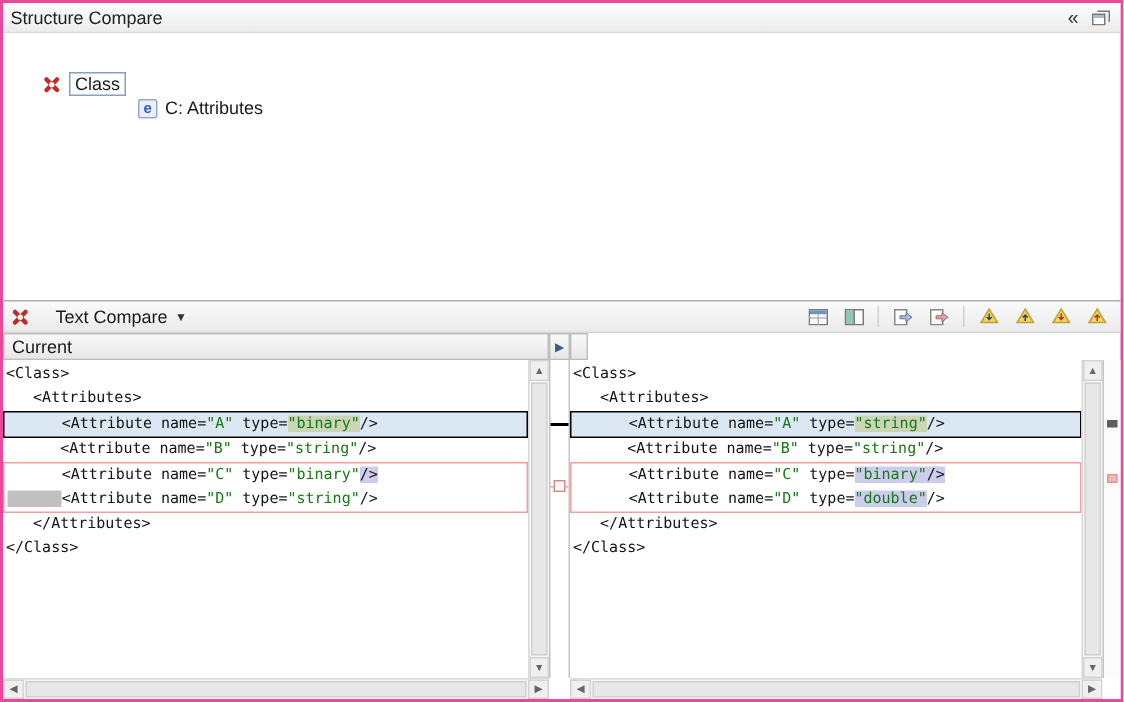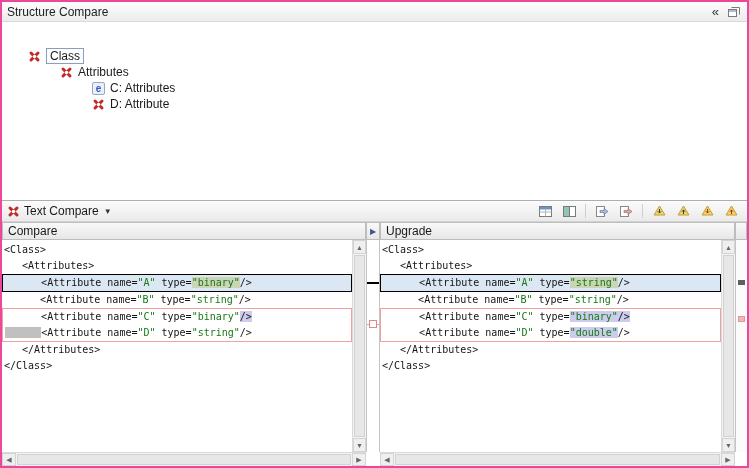--- a/index.html
+++ b/index.html
@@ -13,21 +13,21 @@
 .hdr-actions{margin-left:auto;display:flex;align-items:center;gap:5px}
 .hdr-btn{background:none;border:none;padding:0 2px;cursor:default;font-size:13px;line-height:1;color:#333;display:flex;align-items:center;font-family:inherit}
 .sc-tree{height:178px;flex:none;background:#fff;padding-top:26px;overflow:hidden}
 .tree-row{height:16px;display:flex;align-items:center;gap:5px}
 .tree-label{white-space:nowrap}
 .tree-label.focused{border:1px solid #8ba0b8;background:#fbfdff;padding:0 3px}
 .icon{display:inline-flex;align-items:center;justify-content:center;flex:none}
 .e-icon{width:13px;height:13px;border:1px solid #96a8c8;background:#e9f0fb;color:#2d5bb8;font-weight:bold;font-size:10px;border-radius:2px;display:inline-flex;align-items:center;justify-content:center}
 
 
-.tc-header{height:22px;flex:none;display:flex;align-items:center;gap:4px;padding:0 5px;background:linear-gradient(#fbfbfb,#eaeaea);border-top:1px solid #aeaeae;border-bottom:1px solid #d2d2d2}
+.tc-header{height:22px;flex:none;display:flex;align-items:center;gap:17px;padding:0 5px;background:linear-gradient(#fbfbfb,#eaeaea);border-top:1px solid #aeaeae;border-bottom:1px solid #d2d2d2}
 .menu-btn{display:flex;align-items:center;gap:5px;background:none;border:none;font-size:12px;color:#1a1a1a;cursor:default;padding:0;font-family:inherit}
 .dd{font-size:8px;color:#333}
 .toolbar{margin-left:auto;display:flex;align-items:center;gap:2px}
 .tb{width:22px;height:18px;background:none;border:none;display:flex;align-items:center;justify-content:center;cursor:default;padding:0}
 .tb-sep{width:1px;height:14px;background:#cfcfcf;margin:0 3px}
 
 
 .col-headers{height:18px;flex:none;display:flex}
 .col-cell{background:linear-gradient(#f9f9f9,#e7e7e7);border:1px solid #bdbdbd;display:flex;align-items:center;padding:0 5px;overflow:hidden;white-space:nowrap}
 .cc-left{width:364px}
@@ -104,47 +104,23 @@
           <svg width="13" height="13" viewBox="0 0 13 13">
             <g stroke="#c62828" stroke-width="3" stroke-linecap="round">
               <path d="M3 3 L10 10"></path>
               <path d="M10 3 L3 10"></path>
             </g>
             <circle cx="6.5" cy="6.5" r="1.8" fill="#fff"></circle>
           </svg>
         </span>
       <span class="tree-label focused">Class</span>
     </div>
-    <div class="tree-row" style="padding-left:58px">
-      <span class="icon">
-          <svg width="13" height="13" viewBox="0 0 13 13">
-            <g stroke="#c62828" stroke-width="3" stroke-linecap="round">
-              <path d="M3 3 L10 10"></path>
-              <path d="M10 3 L3 10"></path>
-            </g>
-            <circle cx="6.5" cy="6.5" r="1.8" fill="#fff"></circle>
-          </svg>
-        </span>
-      <span class="tree-label">Attributes</span>
-    </div>
     <div class="tree-row" style="padding-left:90px">
       <span class="e-icon">e</span>
       <span class="tree-label">C: Attributes</span>
-    </div>
-    <div class="tree-row" style="padding-left:90px">
-      <span class="icon">
-          <svg width="13" height="13" viewBox="0 0 13 13">
-            <g stroke="#c62828" stroke-width="3" stroke-linecap="round">
-              <path d="M3 3 L10 10"></path>
-              <path d="M10 3 L3 10"></path>
-            </g>
-            <circle cx="6.5" cy="6.5" r="1.8" fill="#fff"></circle>
-          </svg>
-        </span>
-      <span class="tree-label">D: Attribute</span>
     </div>
   </div>
 
   <div class="tc-header">
     <span class="icon">
         <svg width="13" height="13" viewBox="0 0 13 13">
           <g stroke="#c62828" stroke-width="3" stroke-linecap="round">
             <path d="M3 3 L10 10"></path>
             <path d="M10 3 L3 10"></path>
           </g>
@@ -222,25 +198,24 @@
             <svg width="13" height="12">
               <path d="M6.5 1 L12 10 H1 Z" fill="#f4d35e" stroke="#c2a03a"></path>
               <path d="M6.5 9 v-4 M4.8 6.7 l1.7 -1.7 1.7 1.7" stroke="#b03030" fill="none"></path>
             </svg>
           </span>
         </button>
     </div>
   </div>
 
   <div class="col-headers">
-    <div class="col-cell cc-left">Compare</div>
+    <div class="col-cell cc-left">Current</div>
     <div class="col-cell cc-gutter">
         <span class="dir">▶</span>
       </div>
-    <div class="col-cell cc-right">Upgrade</div>
     <div class="col-cell cc-ov"></div>
   </div>
 
   <div class="cmp-body">
     <div class="pane pane-left">
       <div class="code"><div class="code-row"><span class="seg-t">&lt;Class&gt;</span></div><div class="code-row"><span class="seg-t">   &lt;Attributes&gt;</span></div><div class="code-row sel"><span class="seg-t">      &lt;Attribute name=</span><span class="seg-v">"A"</span><span class="seg-t"> type=</span><span class="seg-v hl-change">"binary"</span><span class="seg-t">/&gt;</span></div><div class="code-row"><span class="seg-t">      &lt;Attribute name=</span><span class="seg-v">"B"</span><span class="seg-t"> type=</span><span class="seg-v">"string"</span><span class="seg-t">/&gt;</span></div><div class="conflict-box"><div class="code-row"><span class="seg-t">      &lt;Attribute name=</span><span class="seg-v">"C"</span><span class="seg-t"> type=</span><span class="seg-v">"binary"</span><span class="seg-t hl-lav">/&gt;</span></div><div class="code-row"><span class="seg-t hl-gray">      </span><span class="seg-t">&lt;Attribute name=</span><span class="seg-v">"D"</span><span class="seg-t"> type=</span><span class="seg-v">"string"</span><span class="seg-t">/&gt;</span></div></div><div class="code-row"><span class="seg-t">   &lt;/Attributes&gt;</span></div><div class="code-row"><span class="seg-t">&lt;/Class&gt;</span></div></div>
       <div class="vscroll">
         <button class="sb-btn">
             <span>▲</span>
           </button>

